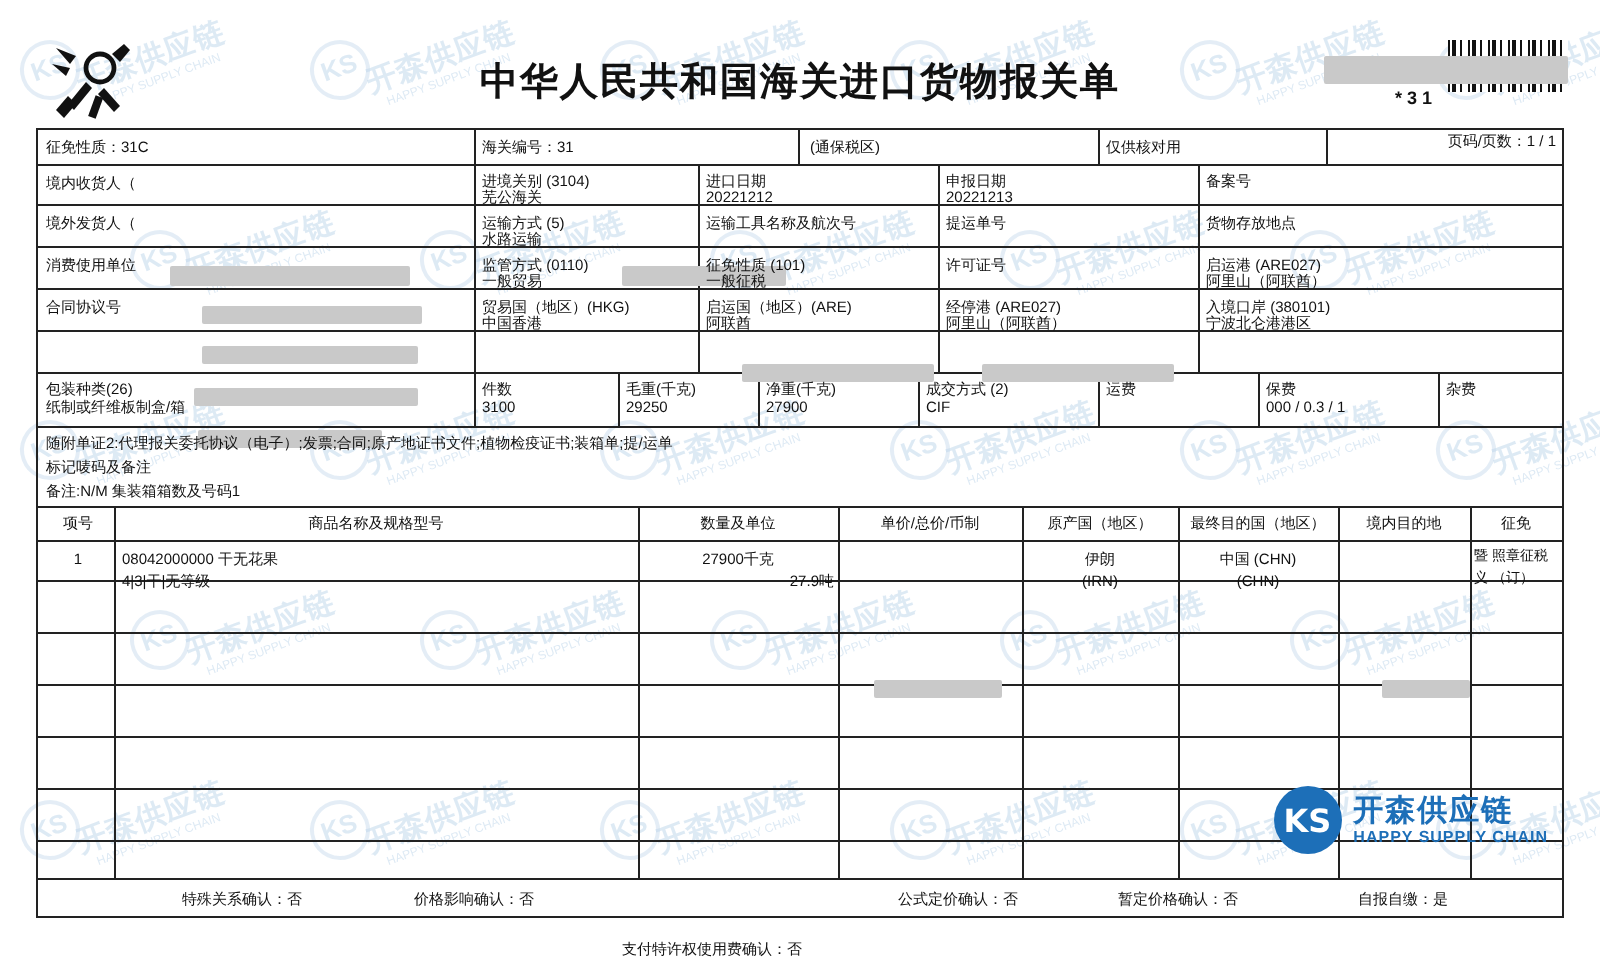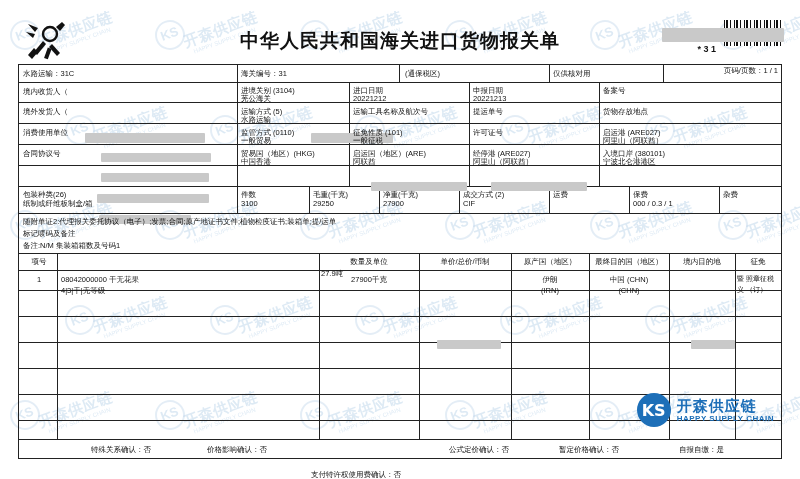--- a/index.html
+++ b/index.html
@@ -296,21 +296,21 @@
     <div class="ln v" style="left:700px;top:121px;height:27px;"></div>
 
     <div class="ln v" style="left:38px;top:188px;height:186px;"></div>
     <div class="ln v" style="left:300px;top:188px;height:186px;"></div>
     <div class="ln v" style="left:400px;top:188px;height:186px;"></div>
     <div class="ln v" style="left:492px;top:188px;height:186px;"></div>
     <div class="ln v" style="left:570px;top:188px;height:186px;"></div>
     <div class="ln v" style="left:650px;top:188px;height:186px;"></div>
     <div class="ln v" style="left:716px;top:188px;height:186px;"></div>
 
-    <div class="cell" style="left:4px;top:4px;"><span class="lab">水路运输：</span><span class="val">31C</span></div>
+    <div class="cell" style="left:4px;top:4px;"><span class="lab">征免性质：</span><span class="val">31C</span></div>
     <div class="redact" style="left:66px;top:68px;width:120px;height:10px;"></div>
 
     <div class="cell" style="left:222px;top:4px;"><span class="lab">海关编号：</span><span class="val">31</span></div>
     <div class="redact" style="left:292px;top:68px;width:82px;height:10px;"></div>
 
     <div class="cell" style="left:386px;top:4px;">(通保税区)</div>
     <div class="cell" style="left:534px;top:4px;">仅供核对用</div>
 
     <div class="cell" style="left:4px;top:22px;">境内收货人（</div>
     <div class="redact" style="left:82px;top:88px;width:110px;height:9px;"></div>
@@ -366,32 +366,33 @@
     <div class="cell" style="left:534px;top:125px;">运费</div>
     <div class="cell" style="left:614px;top:125px;">保费</div>
     <div class="cell" style="left:614px;top:134px;">000 / 0.3 / 1</div>
     <div class="cell" style="left:704px;top:125px;">杂费</div>
 
     <div class="cell" style="left:4px;top:152px;">随附单证2:代理报关委托协议（电子）;发票;合同;原产地证书文件;植物检疫证书;装箱单;提/运单</div>
     <div class="cell" style="left:4px;top:164px;">标记唛码及备注</div>
     <div class="cell" style="left:4px;top:176px;">备注:N/M    集装箱箱数及号码1</div>
 
     <div class="cell val-ctr" style="left:4px;top:192px;width:32px;text-align:center;">项号</div>
+    <div class="cell val-ctr" style="left:42px;top:192px;width:254px;text-align:center;">商品名称及规格型号</div>
     <div class="cell val-ctr" style="left:302px;top:192px;width:96px;text-align:center;">数量及单位</div>
     <div class="cell val-ctr" style="left:402px;top:192px;width:88px;text-align:center;">单价/总价/币制</div>
     <div class="cell val-ctr" style="left:494px;top:192px;width:74px;text-align:center;">原产国（地区）</div>
     <div class="cell val-ctr" style="left:572px;top:192px;width:76px;text-align:center;">最终目的国（地区）</div>
     <div class="cell val-ctr" style="left:652px;top:192px;width:62px;text-align:center;">境内目的地</div>
     <div class="cell val-ctr" style="left:718px;top:192px;width:42px;text-align:center;">征免</div>
 
     <div class="cell val-ctr" style="left:4px;top:210px;width:32px;text-align:center;">1</div>
     <div class="cell" style="left:42px;top:210px;">08042000000 干无花果</div>
     <div class="cell" style="left:42px;top:221px;">4|3|干|无等级</div>
     <div class="cell val-ctr" style="left:302px;top:210px;width:96px;text-align:center;">27900千克</div>
-    <div class="cell val-ctr" style="left:302px;top:204px;width:96px;text-align:left;">27.9吨</div>
+    <div class="cell val-ctr" style="left:302px;top:221px;width:96px;text-align:right;">27.9吨</div>
     <div class="redact" style="left:418px;top:275px;width:64px;height:9px;"></div>
     <div class="cell val-ctr" style="left:494px;top:210px;width:74px;text-align:center;">伊朗</div>
     <div class="cell val-ctr" style="left:494px;top:221px;width:74px;text-align:center;">(IRN)</div>
     <div class="cell val-ctr" style="left:572px;top:210px;width:76px;text-align:center;">中国 (CHN)</div>
     <div class="cell val-ctr" style="left:572px;top:221px;width:76px;text-align:center;">(CHN)</div>
     <div class="redact" style="left:672px;top:275px;width:44px;height:9px;"></div>
     <div class="cell" style="left:718px;top:210px;font-size:7px;">暨 照章征税</div>
     <div class="cell" style="left:718px;top:221px;font-size:7px;">义 （订）</div>
 
     <div class="cell" style="left:72px;top:380px;"><span class="lab">特殊关系确认：</span><span class="val">否</span></div>

